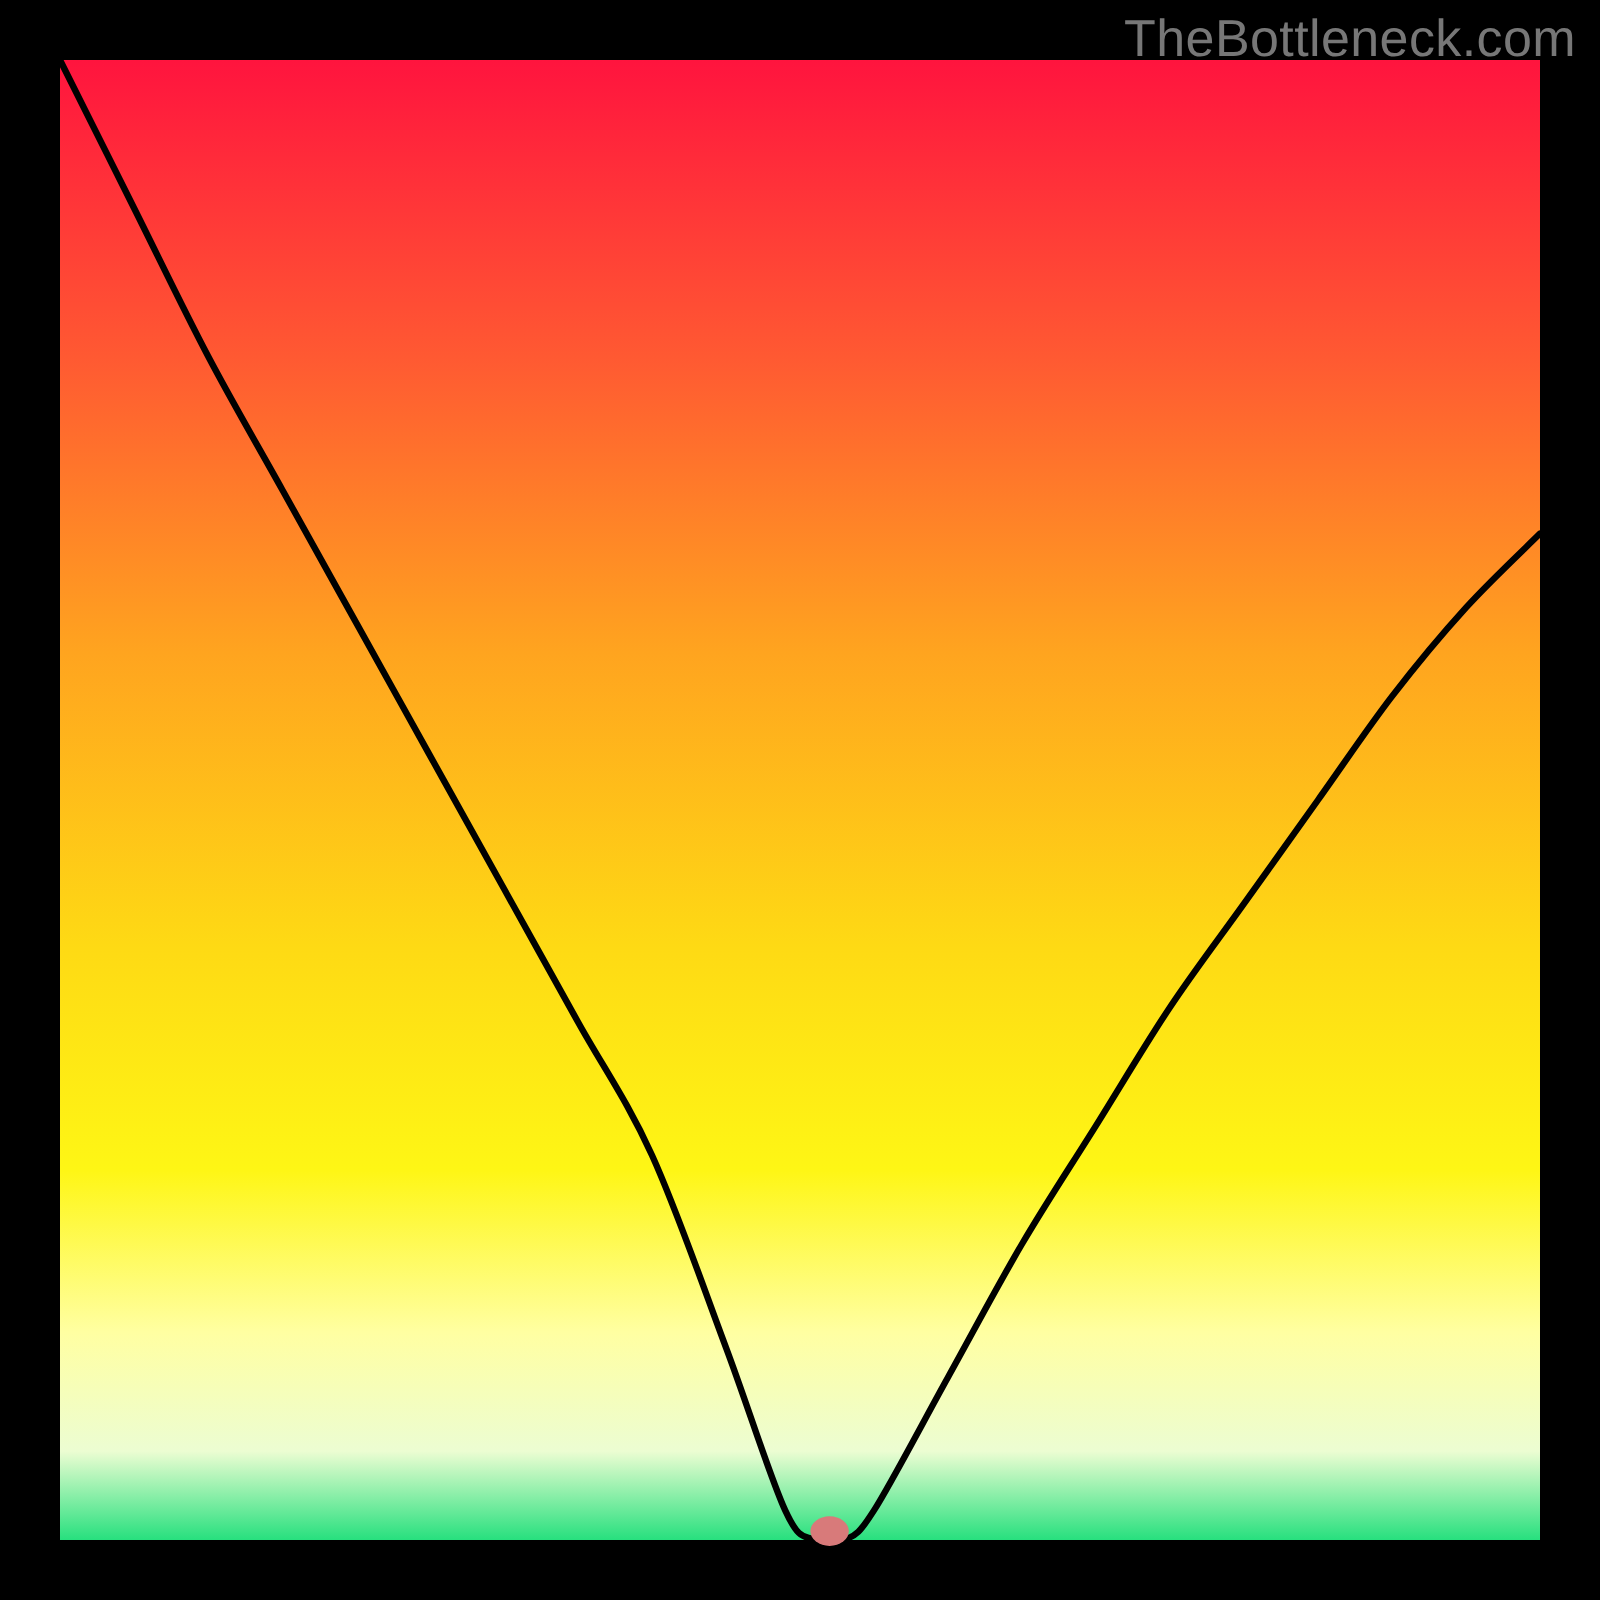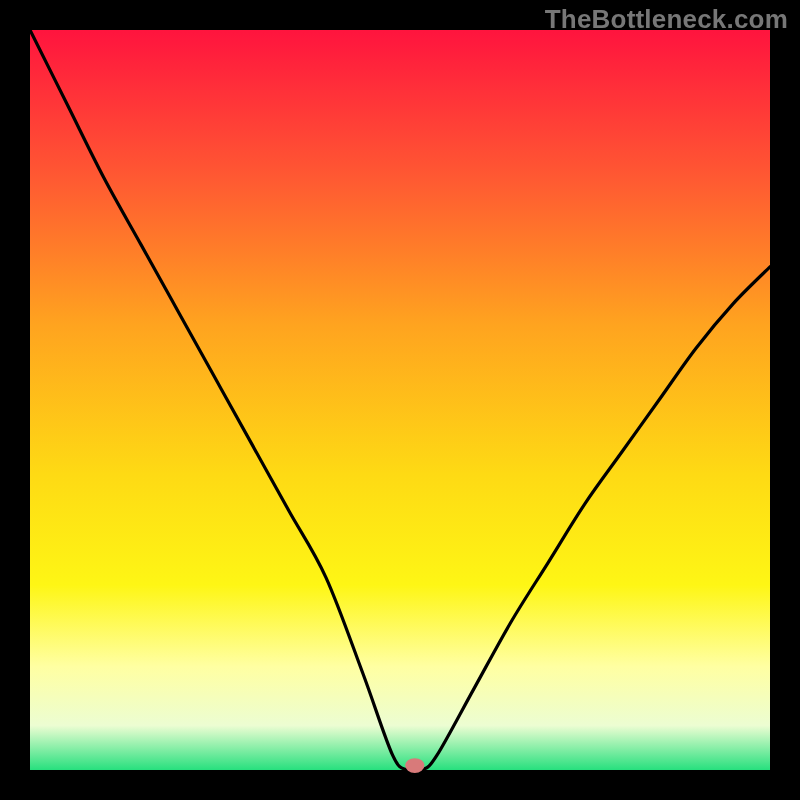--- a/index.html
+++ b/index.html
@@ -15,21 +15,21 @@
     position: relative;
     width: 800px;
     height: 800px;
   }
   .watermark {
     position: absolute;
     top: 4px;
     right: 12px;
     font-size: 26px;
     color: #777;
-    font-weight: bold;
+    font-weight: normal;
     z-index: 10;
     letter-spacing: 0.2px;
   }
   svg { display: block; }
 </style>
 </head>
 <body>
 
 <div class="chart-container">
 

